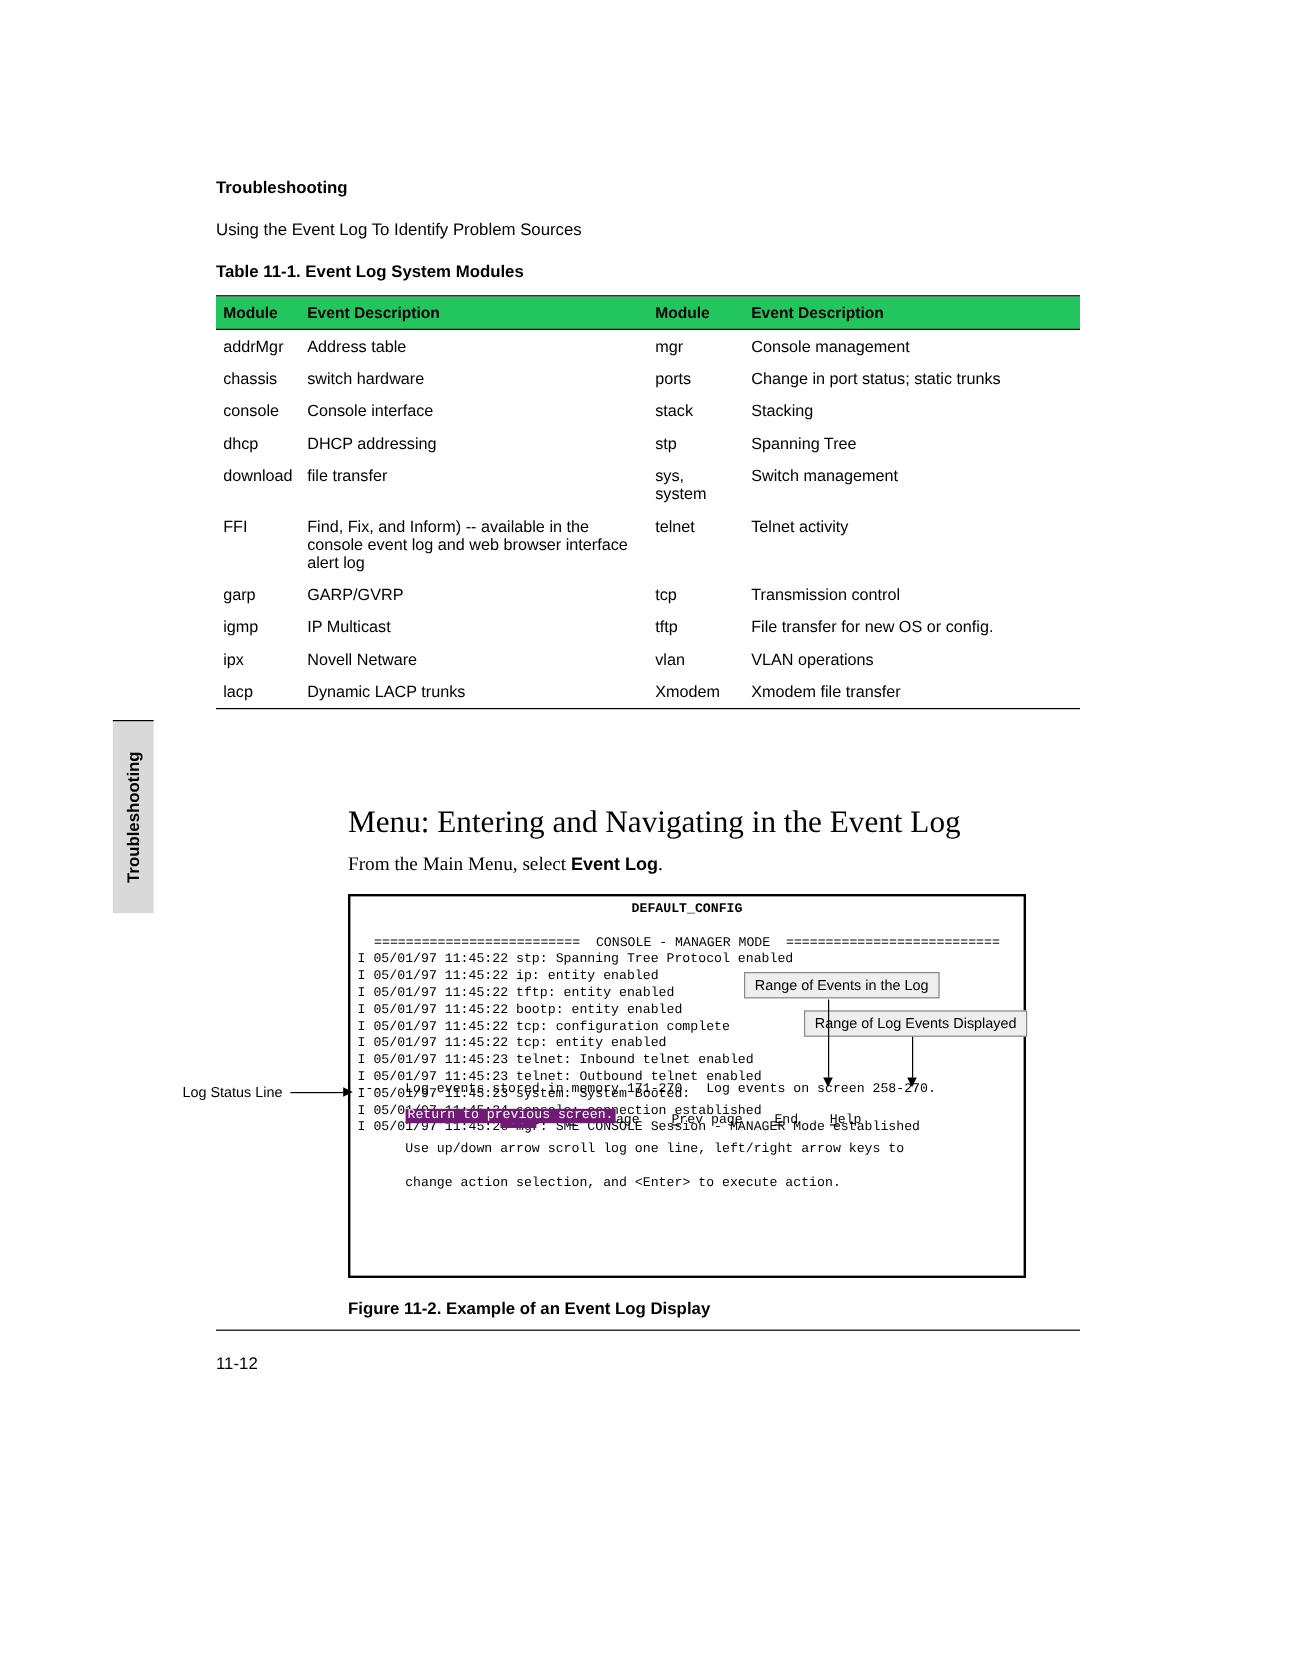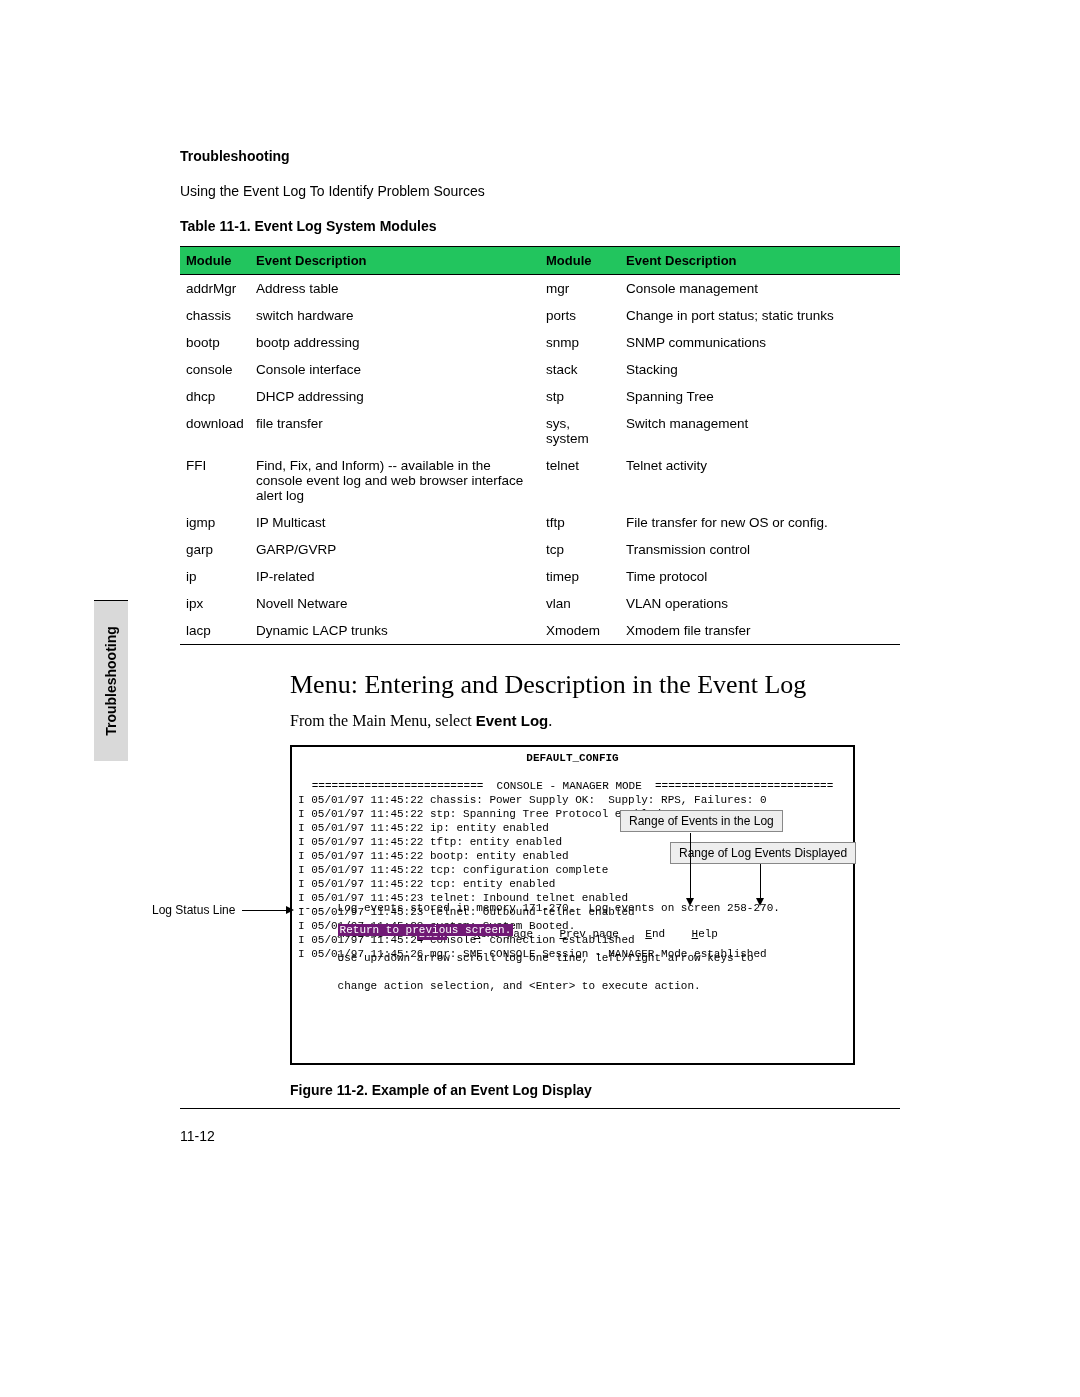--- a/index.html
+++ b/index.html
@@ -249,26 +249,20 @@
             <td>mgr</td>
             <td>Console management</td>
           </tr>
           <tr>
             <td>chassis</td>
             <td>switch hardware</td>
             <td>ports</td>
             <td>Change in port status; static trunks</td>
           </tr>
           <tr>
-            <td>bootp</td>
-            <td>bootp addressing</td>
-            <td>snmp</td>
-            <td>SNMP communications</td>
-          </tr>
-          <tr>
             <td>console</td>
             <td>Console interface</td>
             <td>stack</td>
             <td>Stacking</td>
           </tr>
           <tr>
             <td>dhcp</td>
             <td>DHCP addressing</td>
             <td>stp</td>
             <td>Spanning Tree</td>
@@ -279,65 +273,58 @@
             <td>sys, system</td>
             <td>Switch management</td>
           </tr>
           <tr>
             <td>FFI</td>
             <td>Find, Fix, and Inform) -- available in the console event log and web browser interface alert log</td>
             <td>telnet</td>
             <td>Telnet activity</td>
           </tr>
           <tr>
+            <td>garp</td>
+            <td>GARP/GVRP</td>
+            <td>tcp</td>
+            <td>Transmission control</td>
+          </tr>
+          <tr>
             <td>igmp</td>
             <td>IP Multicast</td>
             <td>tftp</td>
             <td>File transfer for new OS or config.</td>
           </tr>
           <tr>
-            <td>garp</td>
-            <td>GARP/GVRP</td>
-            <td>tcp</td>
-            <td>Transmission control</td>
-          </tr>
-          <tr>
-            <td>ip</td>
-            <td>IP-related</td>
-            <td>timep</td>
-            <td>Time protocol</td>
-          </tr>
-          <tr>
             <td>ipx</td>
             <td>Novell Netware</td>
             <td>vlan</td>
             <td>VLAN operations</td>
           </tr>
           <tr>
             <td>lacp</td>
             <td>Dynamic LACP trunks</td>
             <td>Xmodem</td>
             <td>Xmodem file transfer</td>
           </tr>
         </tbody>
     </table>
   </div>
 
-  <div class="section-heading">Menu: Entering and Description in the Event Log</div>
+  <div class="section-heading">Menu: Entering and Navigating in the Event Log</div>
   <div class="section-body">
     <span>From the Main Menu, select </span><span class="bold-part">Event Log</span><span>.</span>
   </div>
 
   <div class="console-box">
     <div class="console-inner">
       <div class="console-title console-line">DEFAULT_CONFIG</div>
       <div class="console-line"> </div>
       <div class="console-divider console-line">==========================  CONSOLE - MANAGER MODE  ===========================</div>
       <div id="console-lines">
-          <div class="console-line">I 05/01/97 11:45:22 chassis: Power Supply OK:  Supply: RPS, Failures: 0</div>
           <div class="console-line">I 05/01/97 11:45:22 stp: Spanning Tree Protocol enabled</div>
           <div class="console-line">I 05/01/97 11:45:22 ip: entity enabled</div>
           <div class="console-line">I 05/01/97 11:45:22 tftp: entity enabled</div>
           <div class="console-line">I 05/01/97 11:45:22 bootp: entity enabled</div>
           <div class="console-line">I 05/01/97 11:45:22 tcp: configuration complete</div>
           <div class="console-line">I 05/01/97 11:45:22 tcp: entity enabled</div>
           <div class="console-line">I 05/01/97 11:45:23 telnet: Inbound telnet enabled</div>
           <div class="console-line">I 05/01/97 11:45:23 telnet: Outbound telnet enabled</div>
           <div class="console-line">I 05/01/97 11:45:23 system: System Booted.</div>
           <div class="console-line">I 05/01/97 11:45:24 console: connection established</div>

